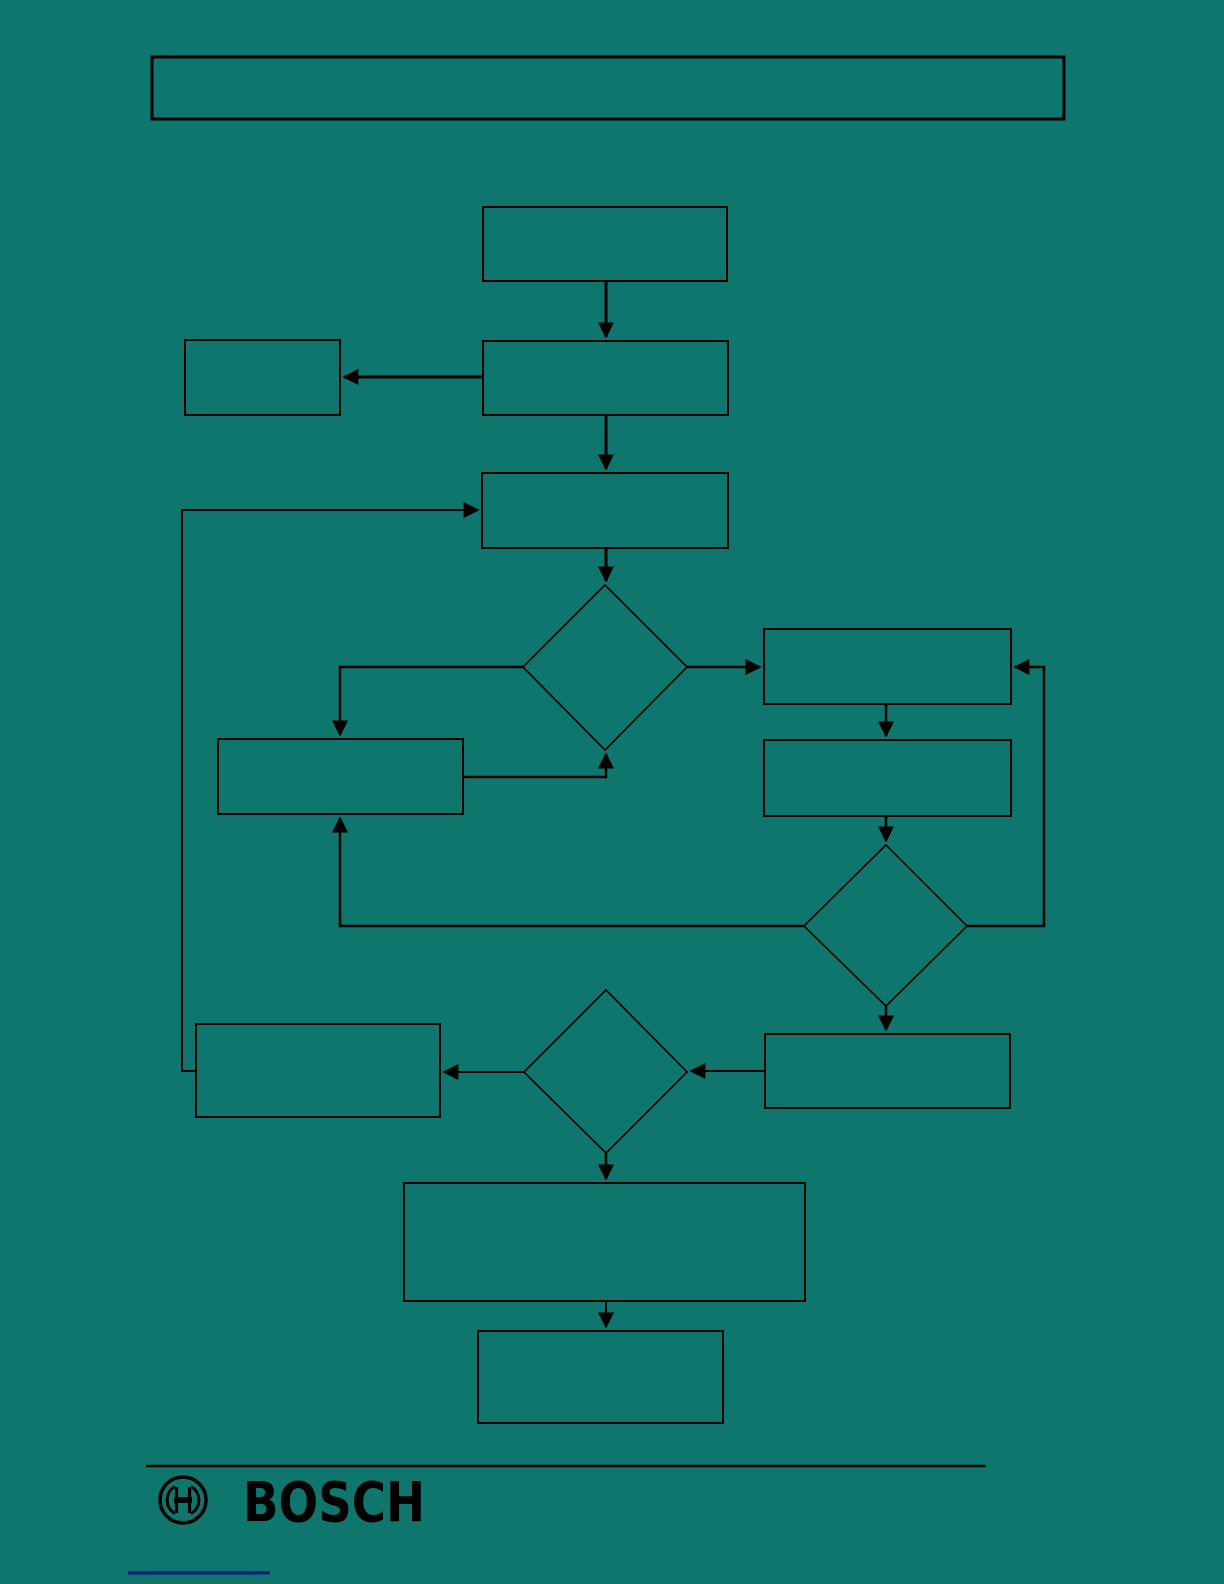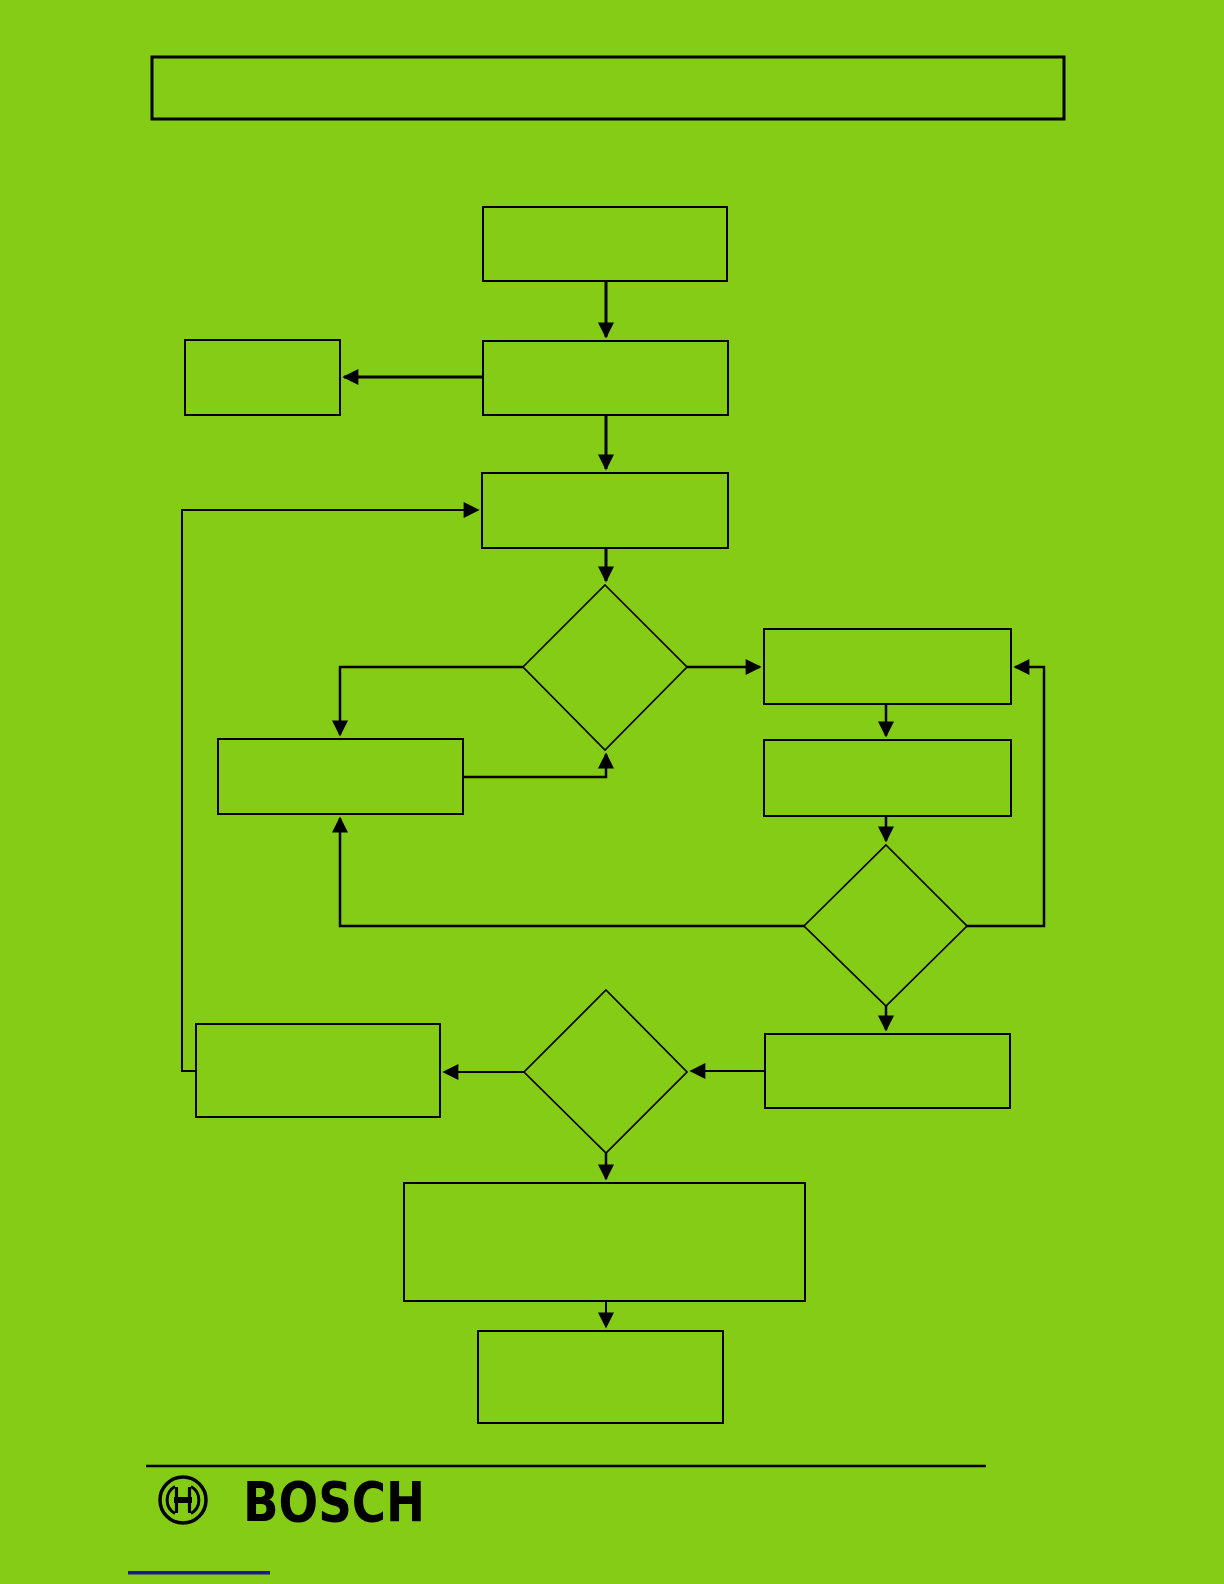--- a/index.html
+++ b/index.html
@@ -1,19 +1,19 @@
 <!DOCTYPE html>
 <html><head>
 <meta charset="utf-8">
 <style>
   html,body{margin:0;padding:0;background:#ffffff;}
   .page{
     position:relative;
     width:1224px;height:1584px;
-    background:#84cc16;
+    background:#0f766e;
     font-family:"Liberation Sans", sans-serif;
     overflow:hidden;
   }
   svg{display:block;}
   .brand-text{
     font-family:"DejaVu Sans","Liberation Sans",sans-serif;
     font-weight:bold;
   }
 </style>
 </head>

